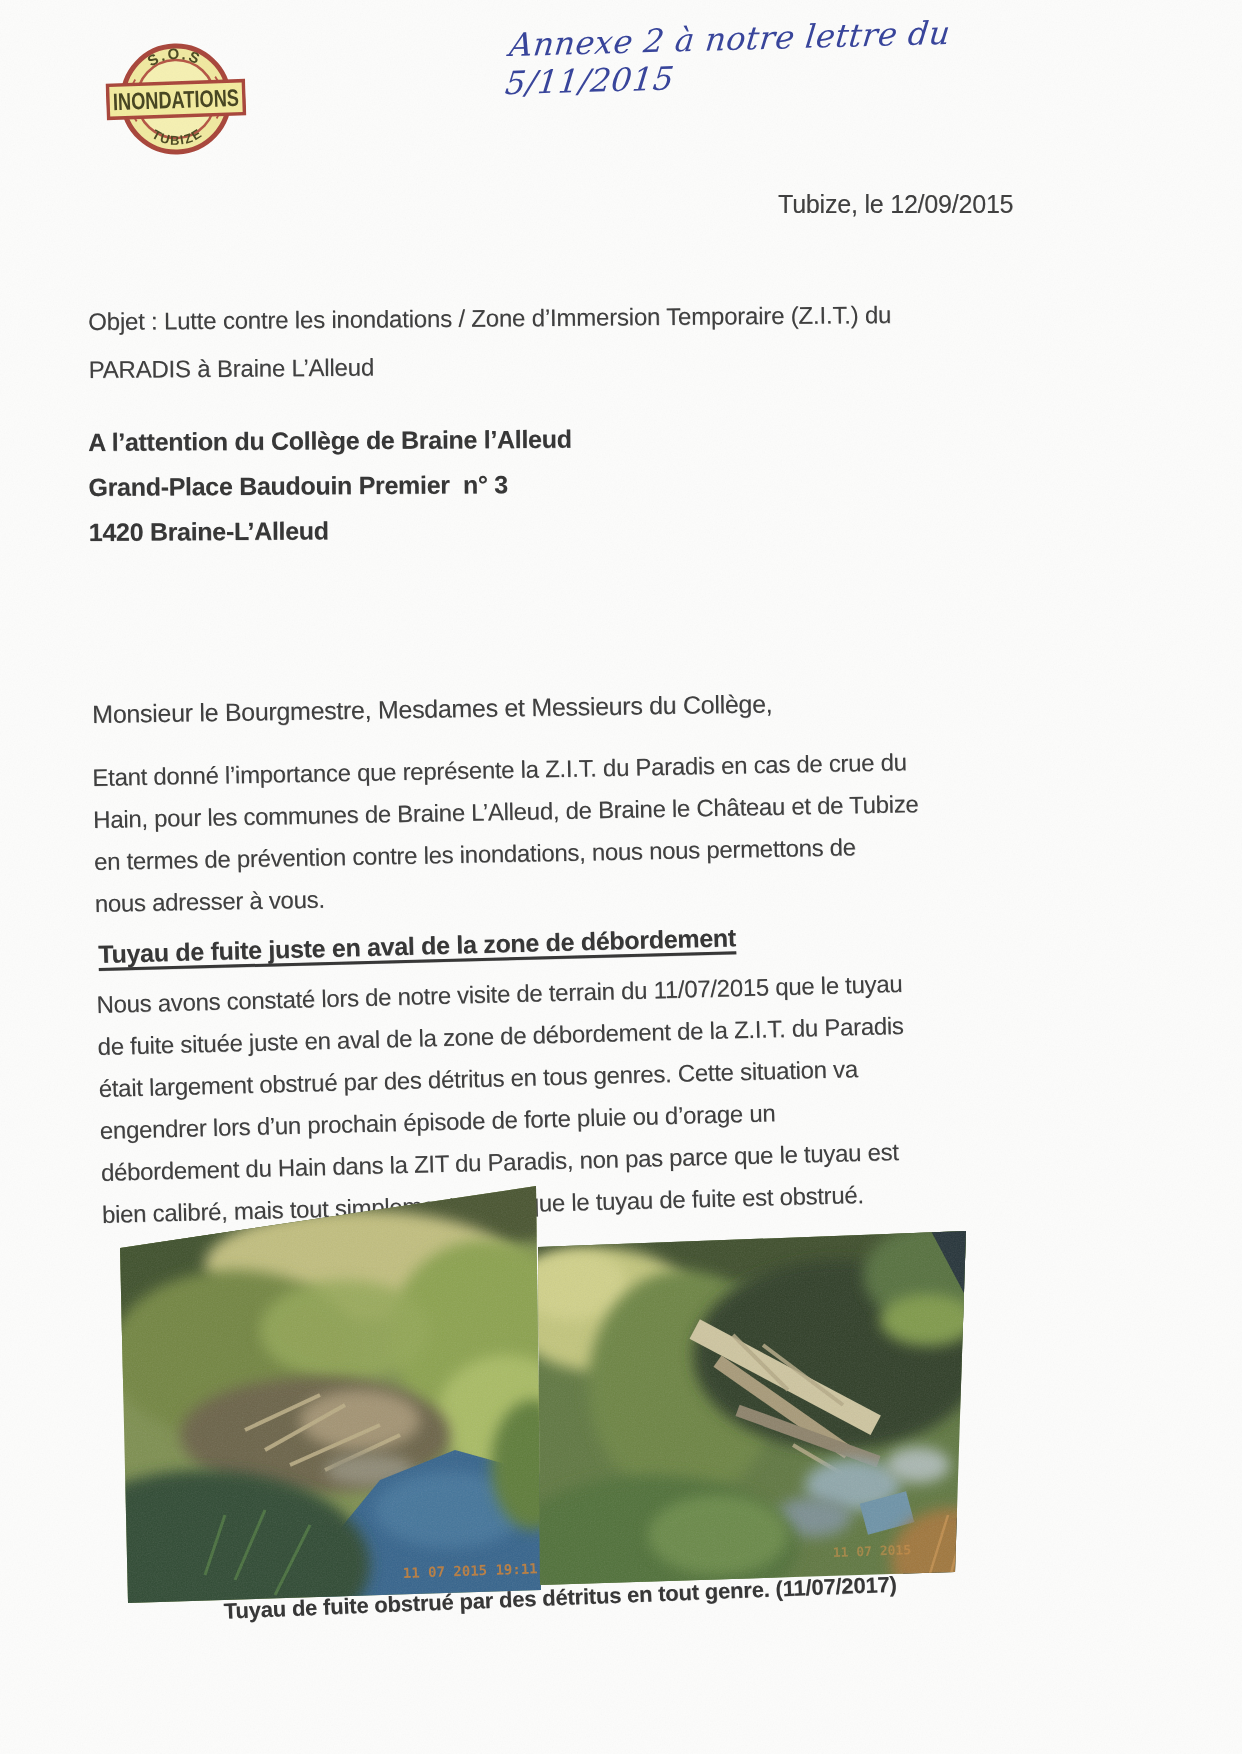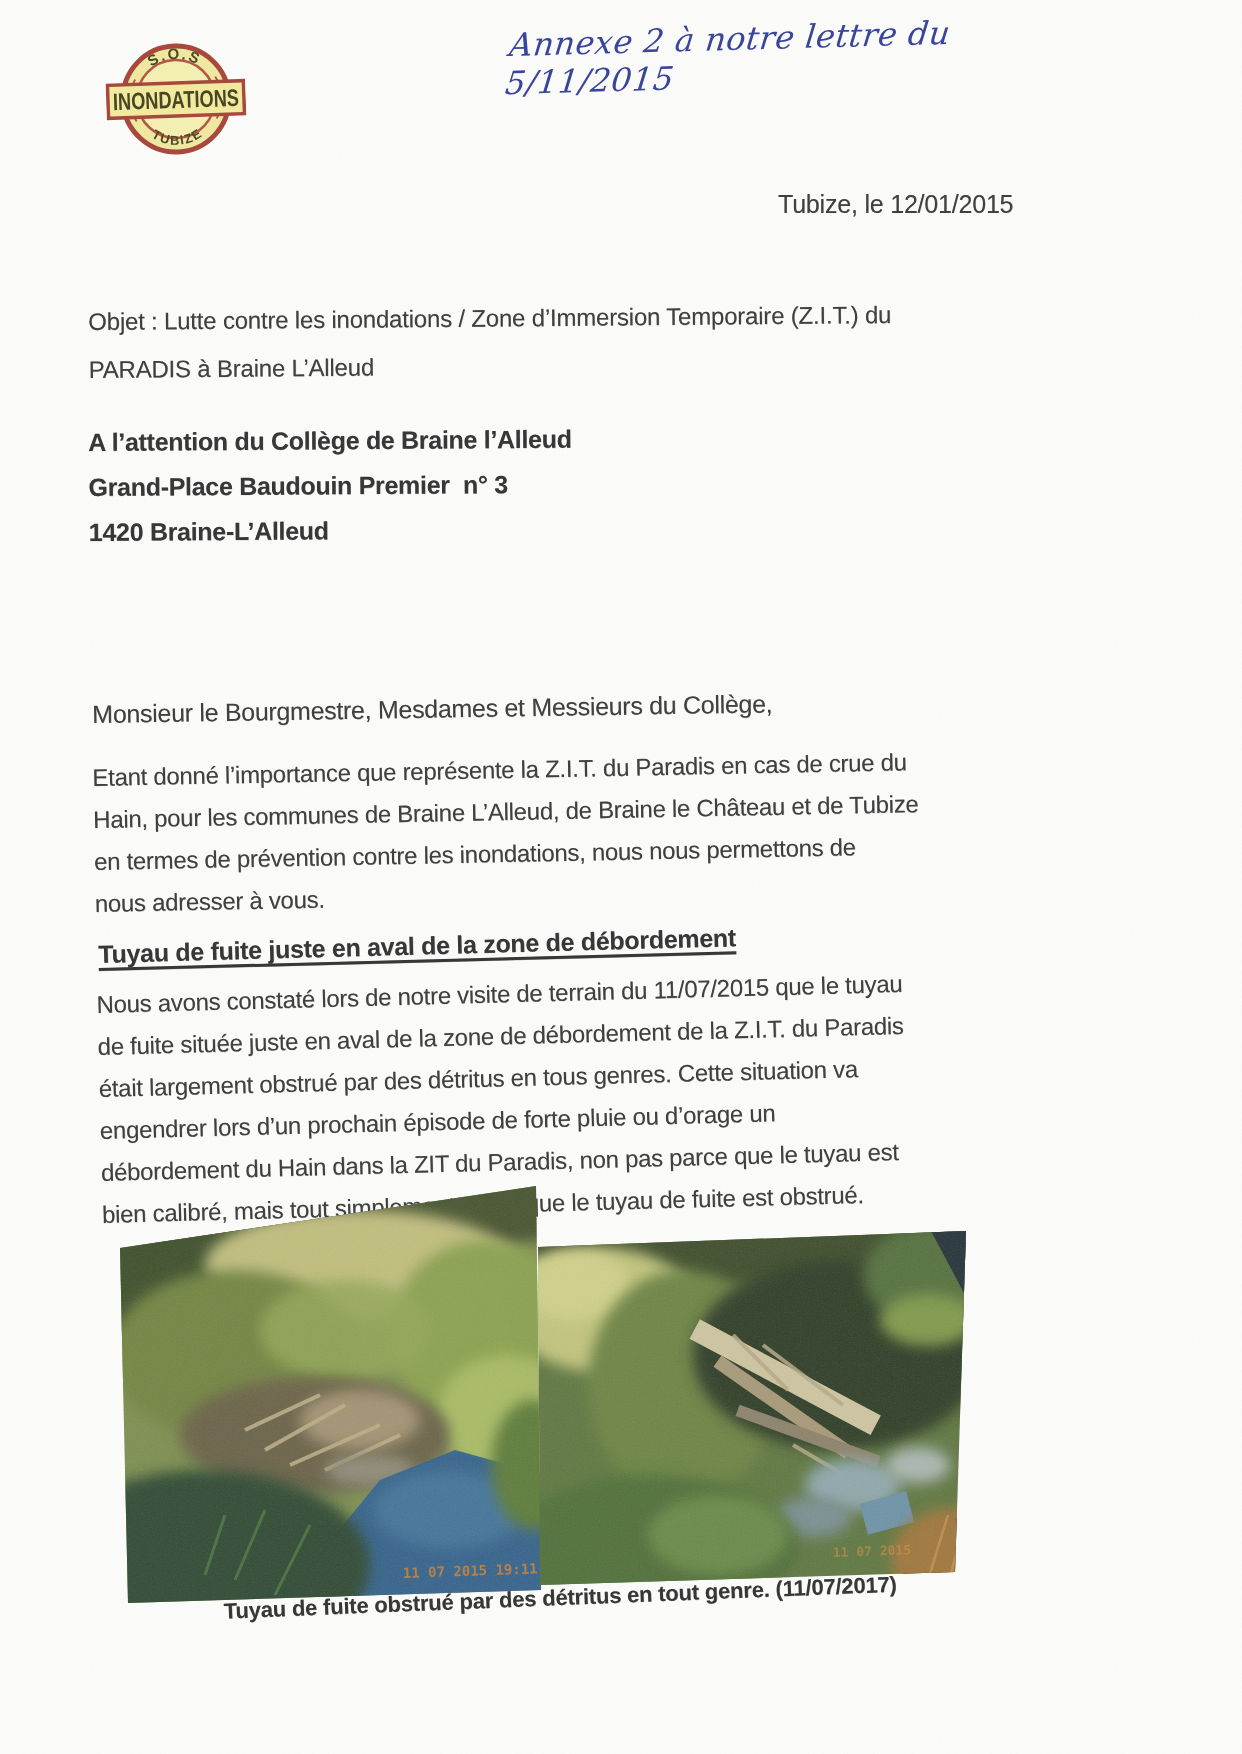--- a/index.html
+++ b/index.html
@@ -98,21 +98,21 @@
     </text>
     <rect x="2" y="43" width="136" height="33" fill="#f2eb9e" stroke="#a8453a" stroke-width="3.5"></rect>
     <text x="70" y="68" text-anchor="middle" font-family="Liberation Sans, sans-serif" font-size="24" font-weight="bold" fill="#45431f" textLength="126" lengthAdjust="spacingAndGlyphs">INONDATIONS</text>
     <text font-family="Liberation Sans, sans-serif" font-size="13" font-weight="bold" fill="#4a4820" letter-spacing="1.5">
       <textPath href="#arc-bottom" startOffset="50%" text-anchor="middle">TUBIZE</textPath>
     </text>
   </svg>
 
   <div class="abs annotation">Annexe 2 à notre lettre du 5/11/2015</div>
 
-  <div class="abs dateline scan-text">Tubize, le 12/01/2015</div>
+  <div class="abs dateline scan-text">Tubize, le 12/09/2015</div>
 
   <div class="abs subject scan-text">
     <div>Objet : Lutte contre les inondations / Zone d’Immersion Temporaire (Z.I.T.) du</div>
     <div>PARADIS à Braine L’Alleud</div>
   </div>
 
   <div class="abs recipient scan-text">
     <div>A l’attention du Collège de Braine l’Alleud</div>
     <div>Grand-Place Baudouin Premier&nbsp; n° 3</div>
     <div>1420 Braine-L’Alleud</div>

